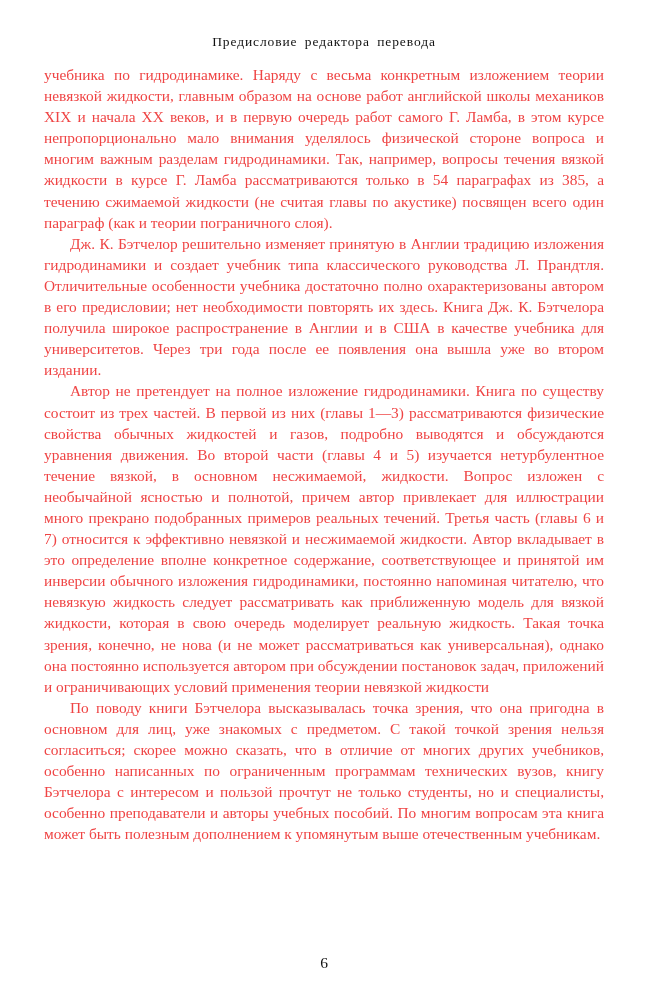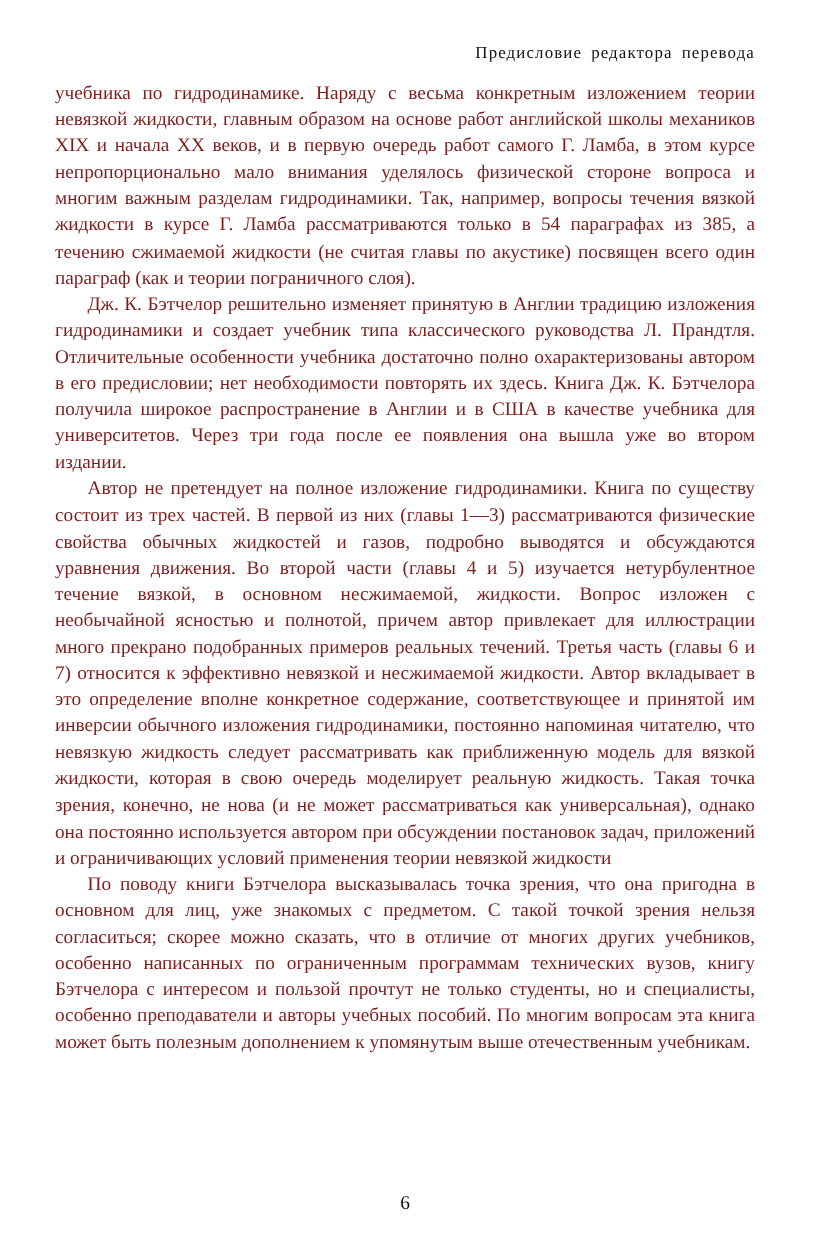--- a/index.html
+++ b/index.html
@@ -16,34 +16,34 @@
   .page {
     position: relative;
     width: 650px;
     height: 1000px;
     box-sizing: border-box;
     padding: 28px 46px 24px 44px;
     display: flex;
     flex-direction: column;
   }
   .running-head {
-    text-align: right;
+    text-align: center;
     font-size: 13.5px;
     letter-spacing: 0.9px;
     word-spacing: 3px;
     margin-top: 6px;
     margin-bottom: 14px;
     color: #121212;
   }
   .body-text {
     font-size: 15.4px;
     line-height: 21.1px;
     text-align: justify;
     text-justify: inter-word;
-    color: #7f1d1d;
+    color: #ef4444;
     flex: 1 1 auto;
   }
   .body-text p {
     margin: 0;
     text-indent: 26px;
     hyphens: manual;
   }
   .body-text p.first {
     text-indent: 0;
   }

